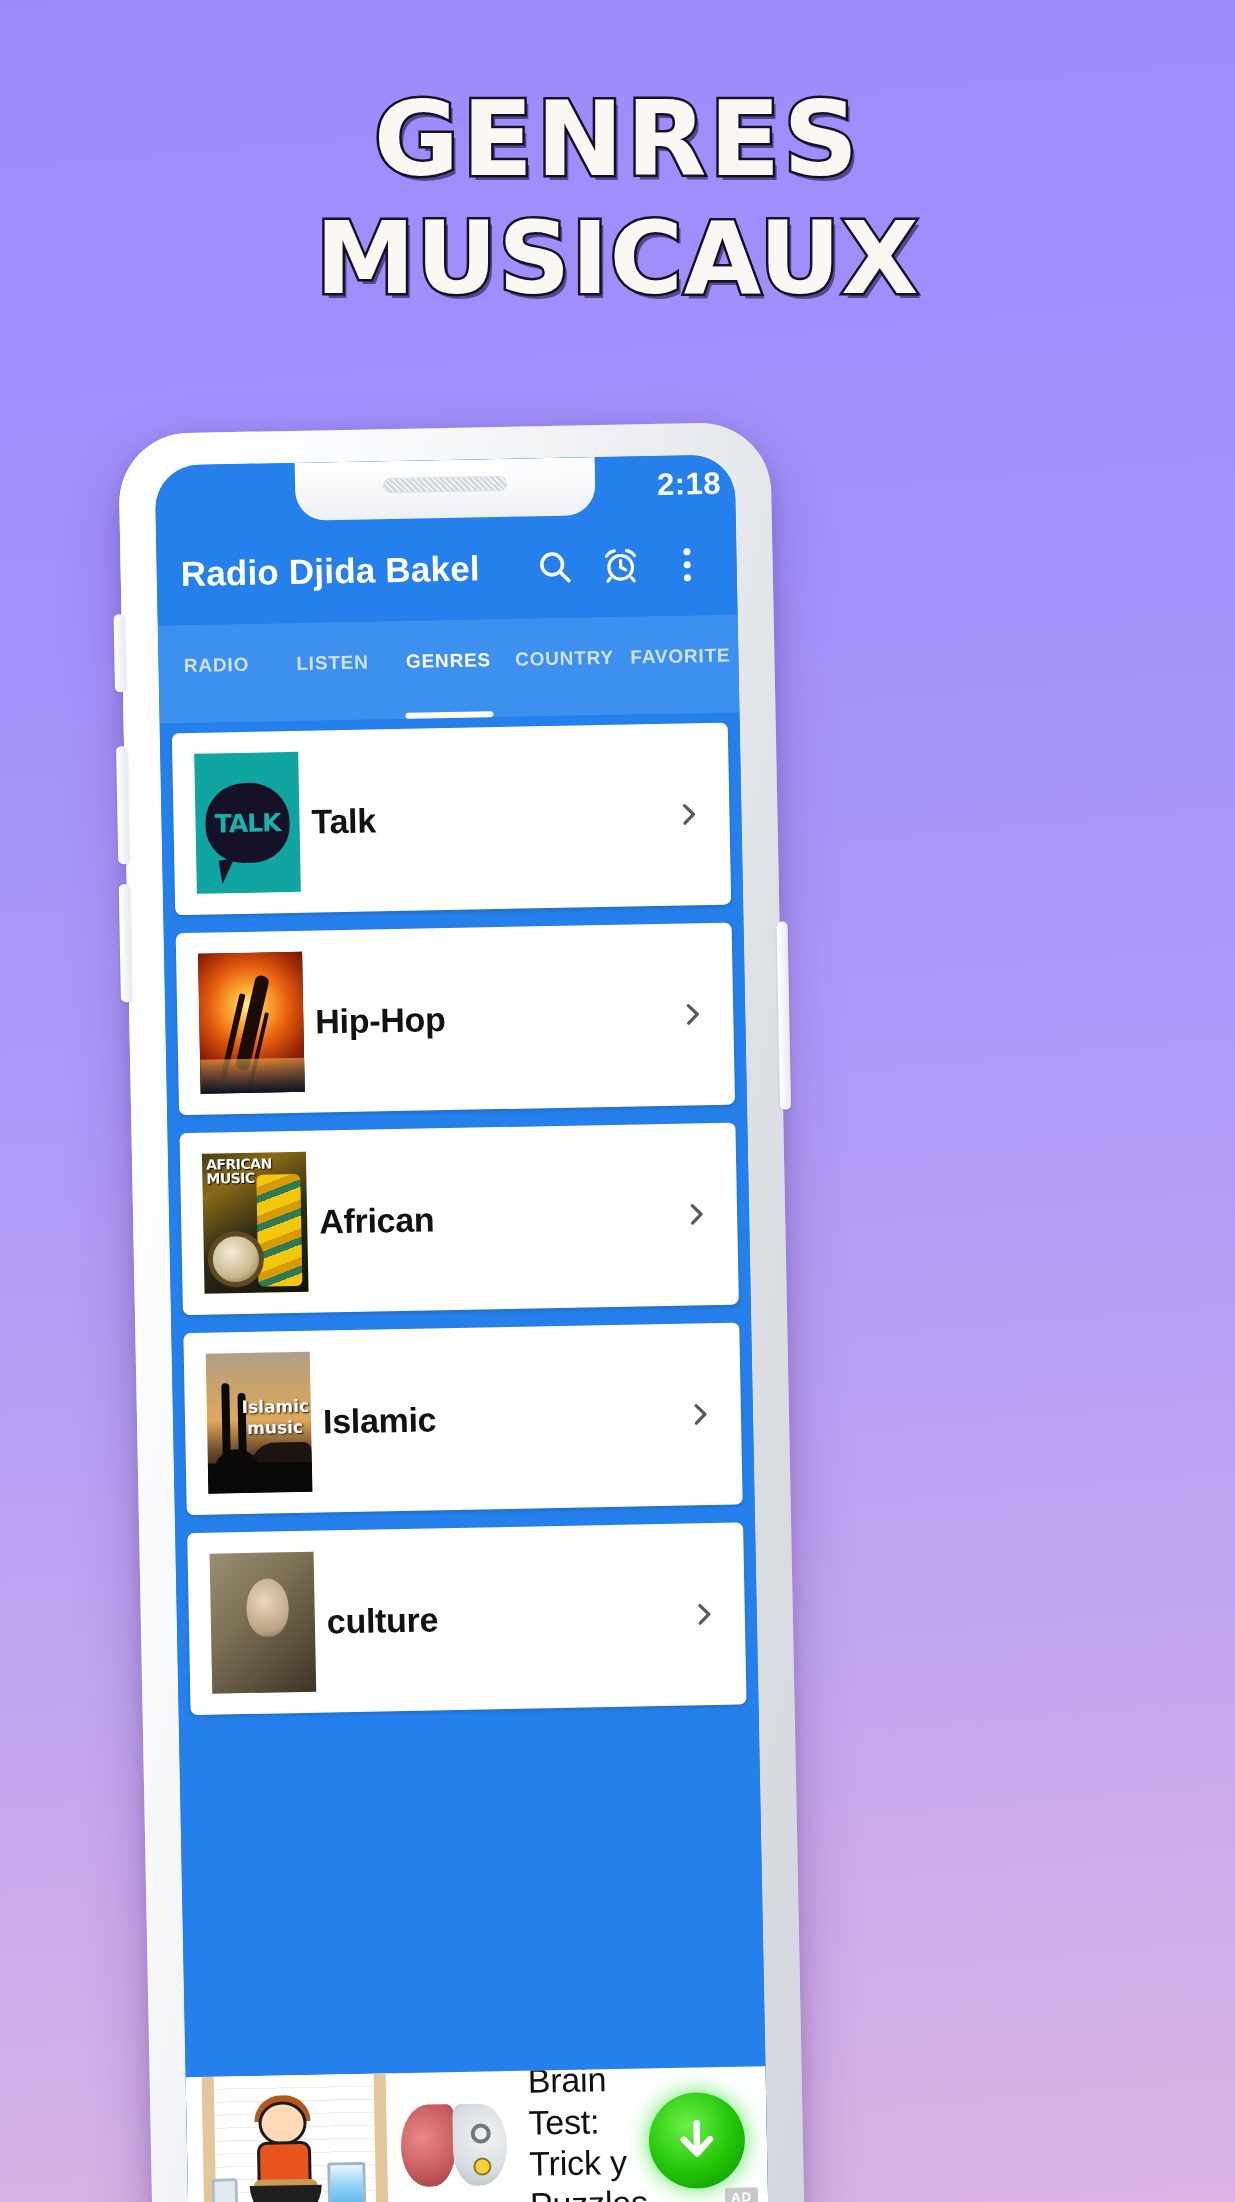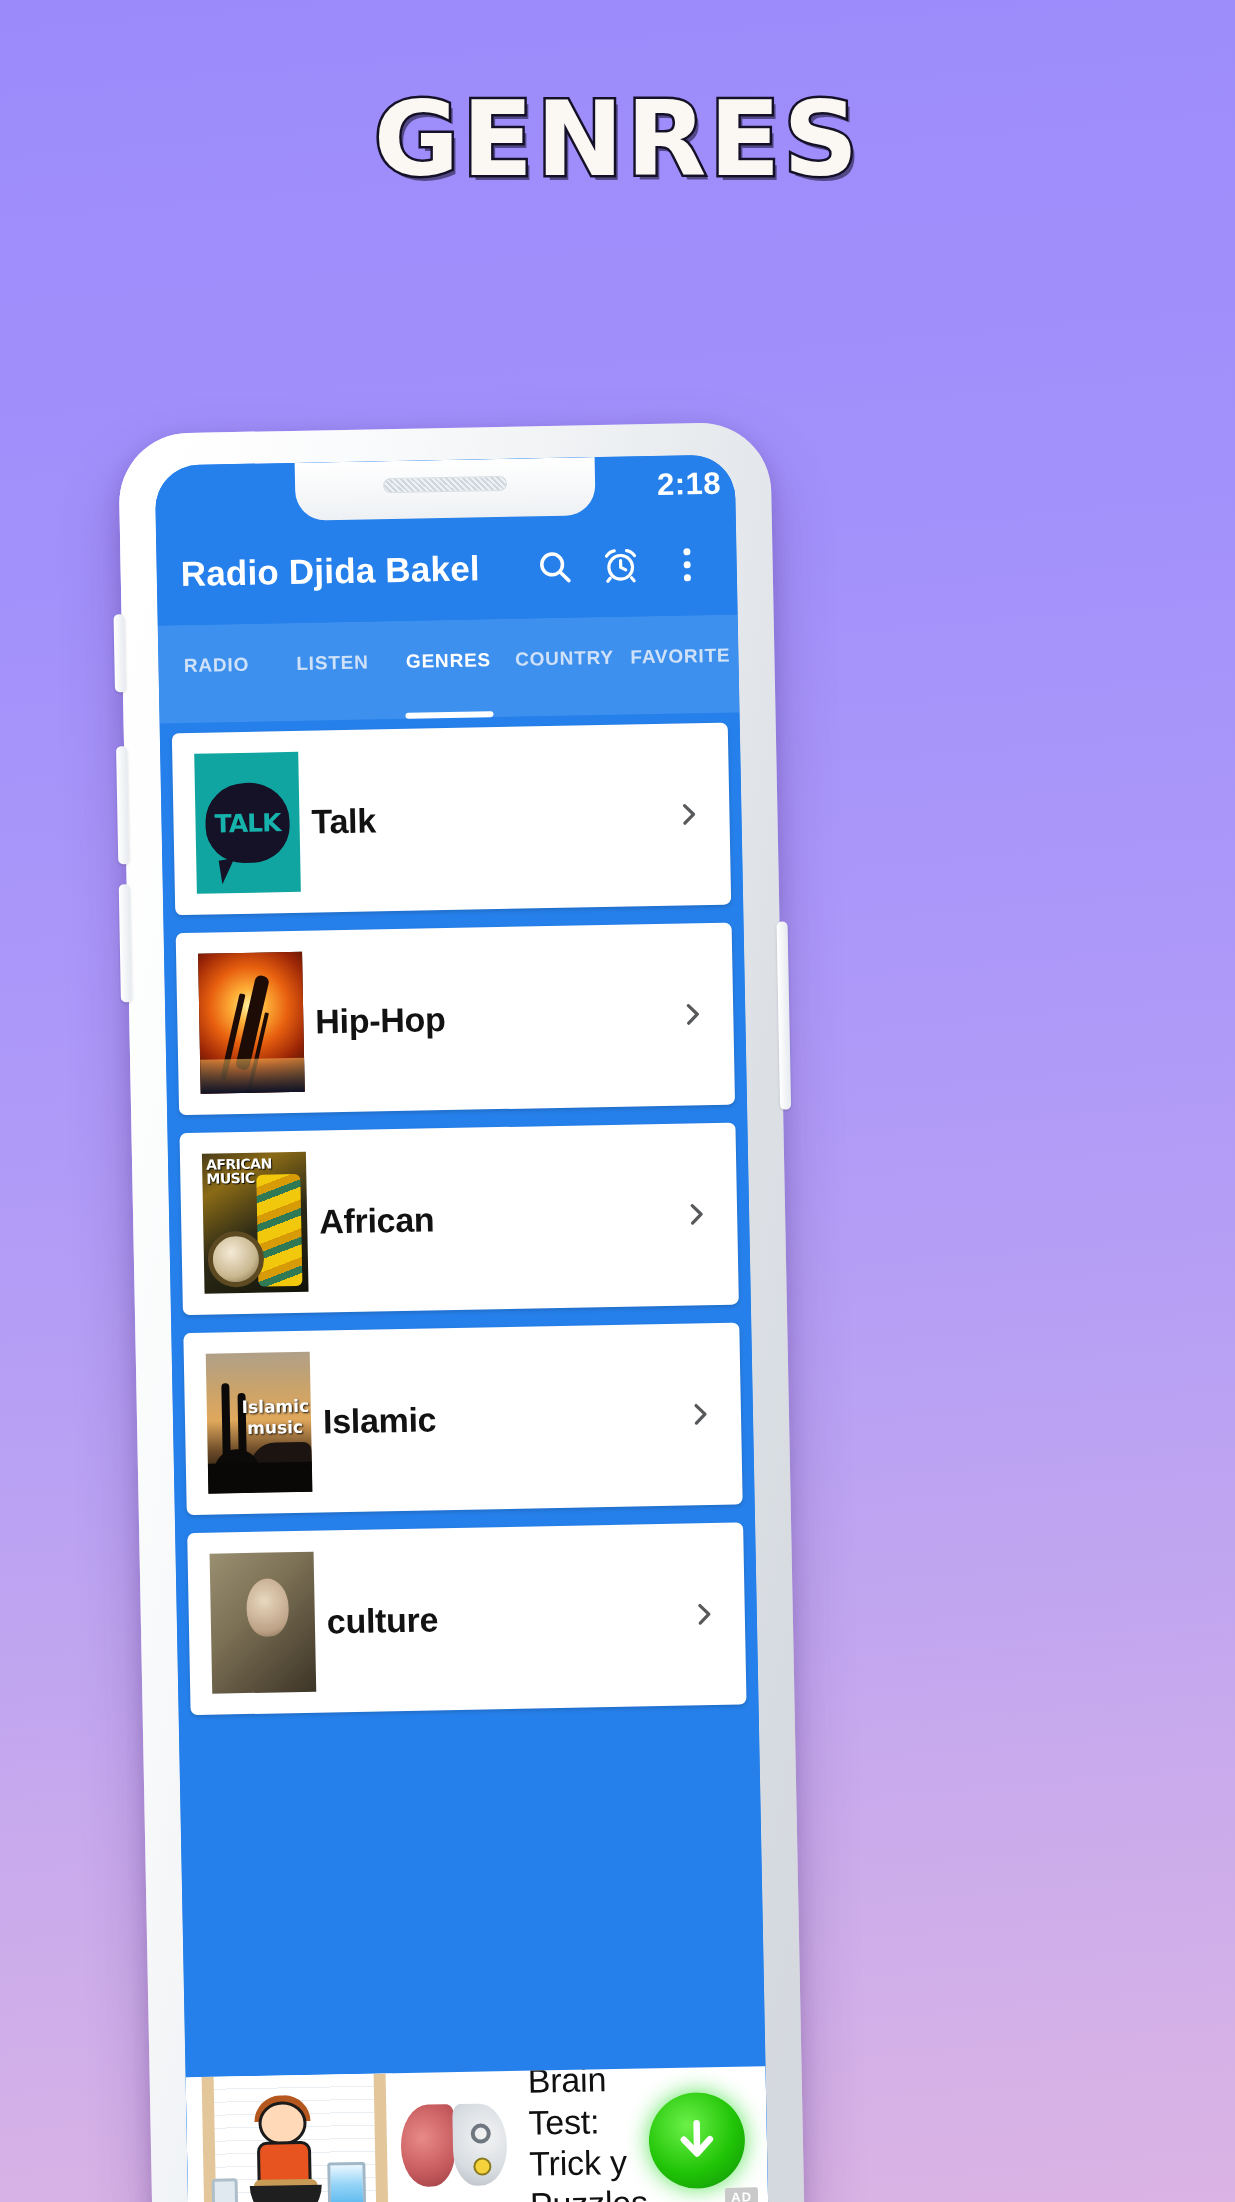--- a/index.html
+++ b/index.html
@@ -314,20 +314,21 @@
     position:absolute; right:10px; bottom:6px;
     background:#c9c9c9; color:#ffffff; font-size:13px; font-weight:bold;
     padding:2px 6px; border-radius:2px; letter-spacing:1px;
   }
 </style>
 </head>
 <body>
 
 <div id="headline">
   <span class="hl-line one">GENRES</span>
+  <span class="hl-line two">MUSICAUX</span>
 </div>
 
 <div id="phone">
   <div id="phone-inner-shade"></div>
 
   <div class="side-btn l1"></div>
   <div class="side-btn l2"></div>
   <div class="side-btn l3"></div>
   <div class="side-btn r1"></div>
 

